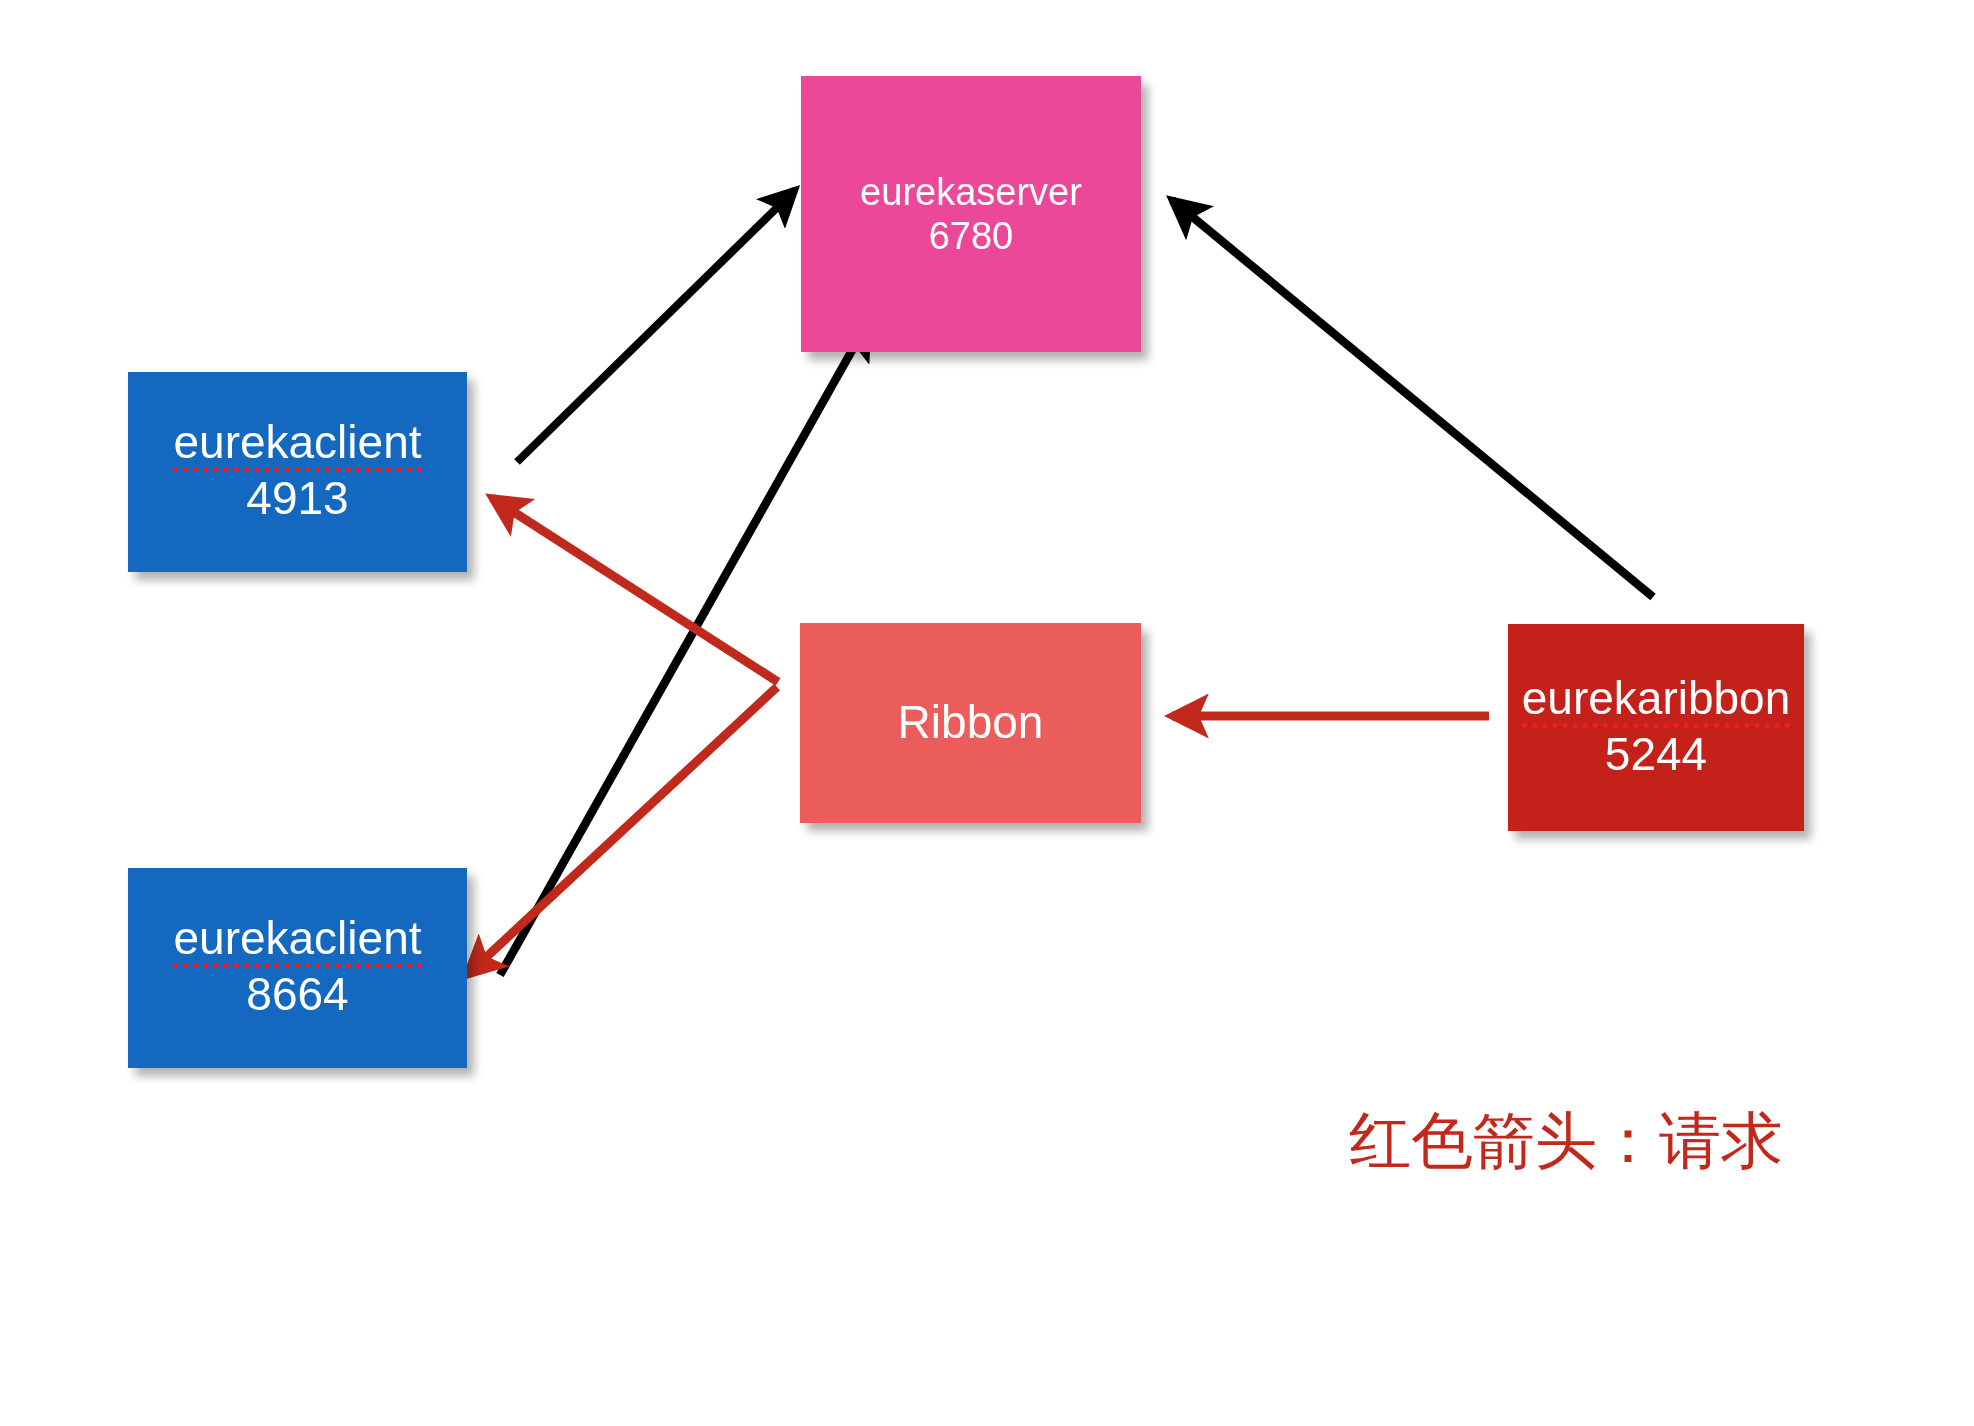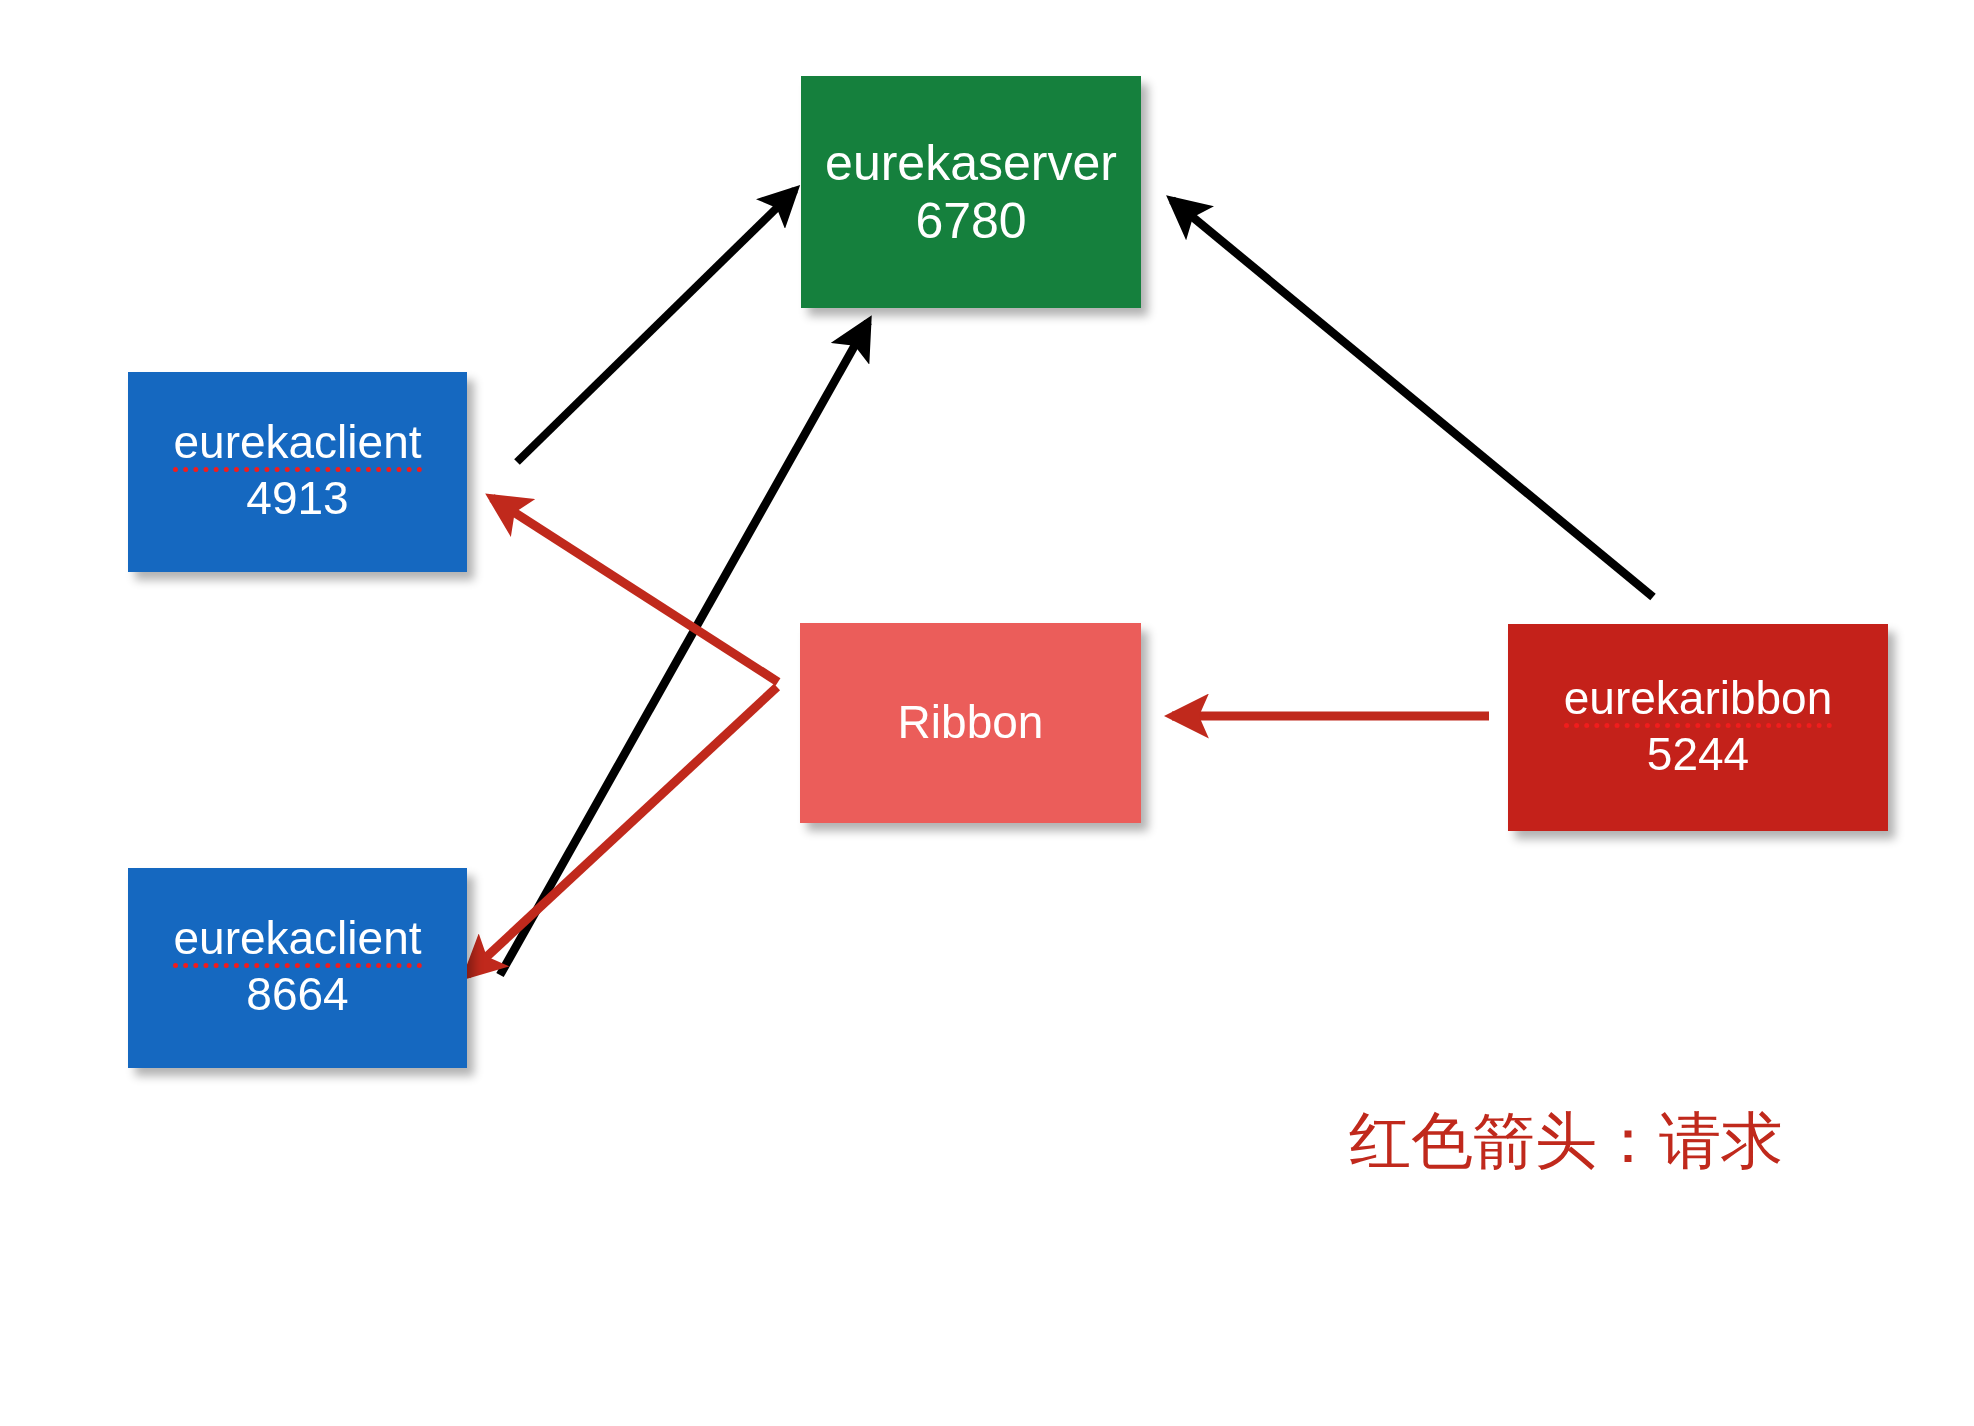--- a/index.html
+++ b/index.html
@@ -41,23 +41,23 @@
     display: block;
     white-space: nowrap;
   }
   .misspelled {
     border-bottom: 5px dotted #f01d1d;
     padding-bottom: 1px;
     line-height: 1.05;
   }
   .node-eurekaserver {
     left: 801px;  top: 76px;
-    width: 340px; height: 232px;
-    background: #15803d;
-    font-size: 50px;
+    width: 340px; height: 276px;
+    background: #ec4899;
+    font-size: 38px;
   }
   .node-client-8662 {
     left: 128px;  top: 372px;
     width: 339px; height: 200px;
     background: #1568c0;
     font-size: 46px;
   }
   .node-client-8664 {
     left: 128px;  top: 868px;
     width: 339px; height: 200px;
@@ -66,21 +66,21 @@
   }
   .node-ribbon {
     left: 800px;  top: 623px;
     width: 341px; height: 200px;
     background: #eb5d5a;
     font-size: 46px;
     align-items: center;
   }
   .node-eurekaribbon {
     left: 1508px; top: 624px;
-    width: 380px; height: 207px;
+    width: 296px; height: 207px;
     background: #c4211a;
     font-size: 46px;
   }
   .edge-label {
     position: absolute;
     font-size: 44px;
     color: #111111;
     white-space: nowrap;
   }
   .label-resttemplate {

